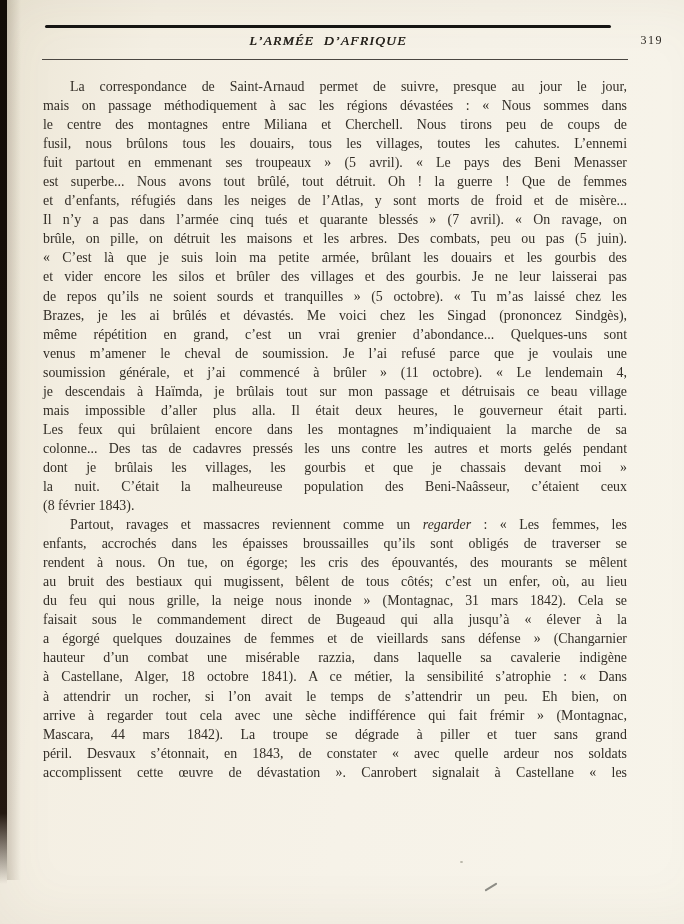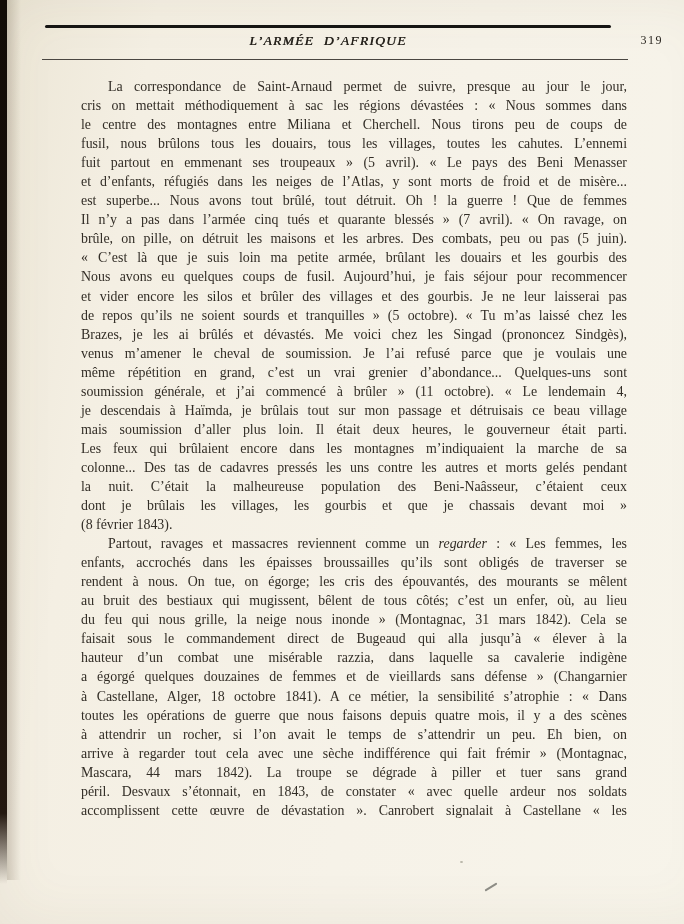--- a/index.html
+++ b/index.html
@@ -59,21 +59,20 @@
     position: absolute; left: 43px; top: 77px; width: 584px;
     font-size: 13.9px;
     line-height: 19.05px;
     color: #322d26;
   }
   .paragraph { margin: 0; }
   .line {
     text-align: justify;
     text-align-last: justify;
     white-space: normal;
-    margin-left: 38px;
   }
   .paragraph .line:first-child { text-indent: 27px; }
   .para-short-end .line:last-child { text-align-last: left; }
   .it { font-style: italic; }
   
   .pencil-mark {
     position: absolute; left: 484px; top: 886px;
     width: 14px; height: 2px;
     background: #8d8c85;
     border-radius: 1px;
@@ -97,55 +96,53 @@
 
   <div class="running-title">L’ARMÉE D’AFRIQUE</div>
 
   <div class="page-number">319</div>
 
   <div class="rule-thin"></div>
 
   <div class="text-block">
     <div class="paragraph para-short-end">
         <div class="line">La correspondance de Saint-Arnaud permet de suivre, presque au jour le jour,</div>
-        <div class="line">cris on mettait méthodiquement à sac les régions dévastées : « Nous sommes dans</div>
+        <div class="line">mais on passage méthodiquement à sac les régions dévastées : « Nous sommes dans</div>
         <div class="line">le centre des montagnes entre Miliana et Cherchell. Nous tirons peu de coups de</div>
         <div class="line">fusil, nous brûlons tous les douairs, tous les villages, toutes les cahutes. L’ennemi</div>
         <div class="line">fuit partout en emmenant ses troupeaux » (5 avril). « Le pays des Beni Menasser</div>
+        <div class="line">est superbe... Nous avons tout brûlé, tout détruit. Oh ! la guerre ! Que de femmes</div>
         <div class="line">et d’enfants, réfugiés dans les neiges de l’Atlas, y sont morts de froid et de misère...</div>
-        <div class="line">est superbe... Nous avons tout brûlé, tout détruit. Oh ! la guerre ! Que de femmes</div>
         <div class="line">Il n’y a pas dans l’armée cinq tués et quarante blessés » (7 avril). « On ravage, on</div>
         <div class="line">brûle, on pille, on détruit les maisons et les arbres. Des combats, peu ou pas (5 juin).</div>
         <div class="line">« C’est là que je suis loin ma petite armée, brûlant les douairs et les gourbis des</div>
-        <div class="line">Nous avons eu quelques coups de fusil. Aujourd’hui, je fais séjour pour recommencer</div>
         <div class="line">et vider encore les silos et brûler des villages et des gourbis. Je ne leur laisserai pas</div>
         <div class="line">de repos qu’ils ne soient sourds et tranquilles » (5 octobre). « Tu m’as laissé chez les</div>
         <div class="line">Brazes, je les ai brûlés et dévastés. Me voici chez les Singad (prononcez Sindgès),</div>
+        <div class="line">même répétition en grand, c’est un vrai grenier d’abondance... Quelques-uns sont</div>
         <div class="line">venus m’amener le cheval de soumission. Je l’ai refusé parce que je voulais une</div>
-        <div class="line">même répétition en grand, c’est un vrai grenier d’abondance... Quelques-uns sont</div>
         <div class="line">soumission générale, et j’ai commencé à brûler » (11 octobre). « Le lendemain 4,</div>
         <div class="line">je descendais à Haïmda, je brûlais tout sur mon passage et détruisais ce beau village</div>
-        <div class="line">mais soumission d’aller plus loin. Il était deux heures, le gouverneur était parti.</div>
+        <div class="line">mais impossible d’aller plus alla. Il était deux heures, le gouverneur était parti.</div>
         <div class="line">Les feux qui brûlaient encore dans les montagnes m’indiquaient la marche de sa</div>
         <div class="line">colonne... Des tas de cadavres pressés les uns contre les autres et morts gelés pendant</div>
+        <div class="line">dont je brûlais les villages, les gourbis et que je chassais devant moi »</div>
         <div class="line">la nuit. C’était la malheureuse population des Beni-Naâsseur, c’étaient ceux</div>
-        <div class="line">dont je brûlais les villages, les gourbis et que je chassais devant moi »</div>
         <div class="line">(8 février 1843).</div>
       </div>
     <div class="paragraph">
         <div class="line"><span>Partout, ravages et massacres reviennent comme un </span><span class="it">regarder</span><span> : « Les femmes, les</span></div>
         <div class="line">enfants, accrochés dans les épaisses broussailles qu’ils sont obligés de traverser se</div>
         <div class="line">rendent à nous. On tue, on égorge; les cris des épouvantés, des mourants se mêlent</div>
         <div class="line">au bruit des bestiaux qui mugissent, bêlent de tous côtés; c’est un enfer, où, au lieu</div>
         <div class="line">du feu qui nous grille, la neige nous inonde » (Montagnac, 31 mars 1842). Cela se</div>
         <div class="line">faisait sous le commandement direct de Bugeaud qui alla jusqu’à « élever à la</div>
+        <div class="line">a égorgé quelques douzaines de femmes et de vieillards sans défense » (Changarnier</div>
         <div class="line">hauteur d’un combat une misérable razzia, dans laquelle sa cavalerie indigène</div>
-        <div class="line">a égorgé quelques douzaines de femmes et de vieillards sans défense » (Changarnier</div>
         <div class="line">à Castellane, Alger, 18 octobre 1841). A ce métier, la sensibilité s’atrophie : « Dans</div>
-        <div class="line">toutes les opérations de guerre que nous faisons depuis quatre mois, il y a des scènes</div>
         <div class="line">à attendrir un rocher, si l’on avait le temps de s’attendrir un peu. Eh bien, on</div>
         <div class="line">arrive à regarder tout cela avec une sèche indifférence qui fait frémir » (Montagnac,</div>
         <div class="line">Mascara, 44 mars 1842). La troupe se dégrade à piller et tuer sans grand</div>
         <div class="line">péril. Desvaux s’étonnait, en 1843, de constater « avec quelle ardeur nos soldats</div>
         <div class="line">accomplissent cette œuvre de dévastation ». Canrobert signalait à Castellane « les</div>
       </div>
   </div>
 
   <div class="pencil-mark"></div>
   <div class="pencil-dot"></div>

